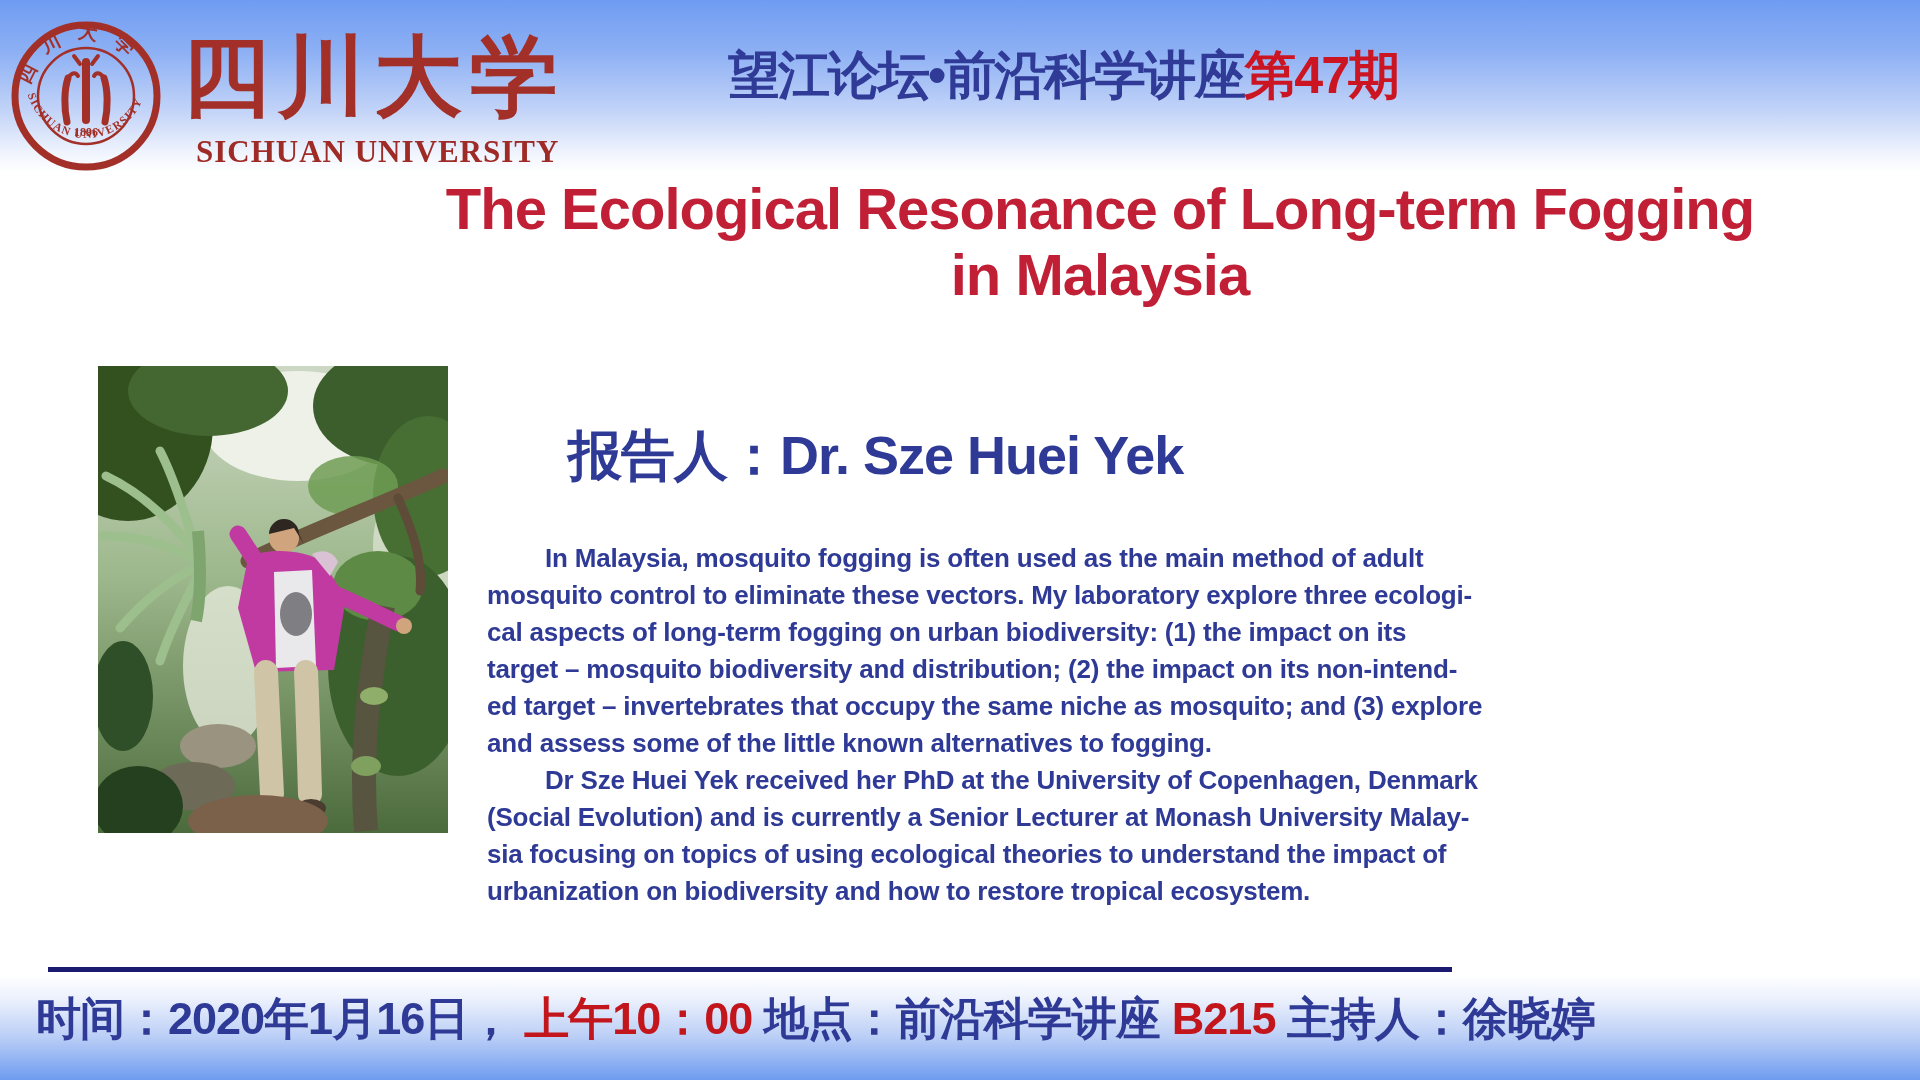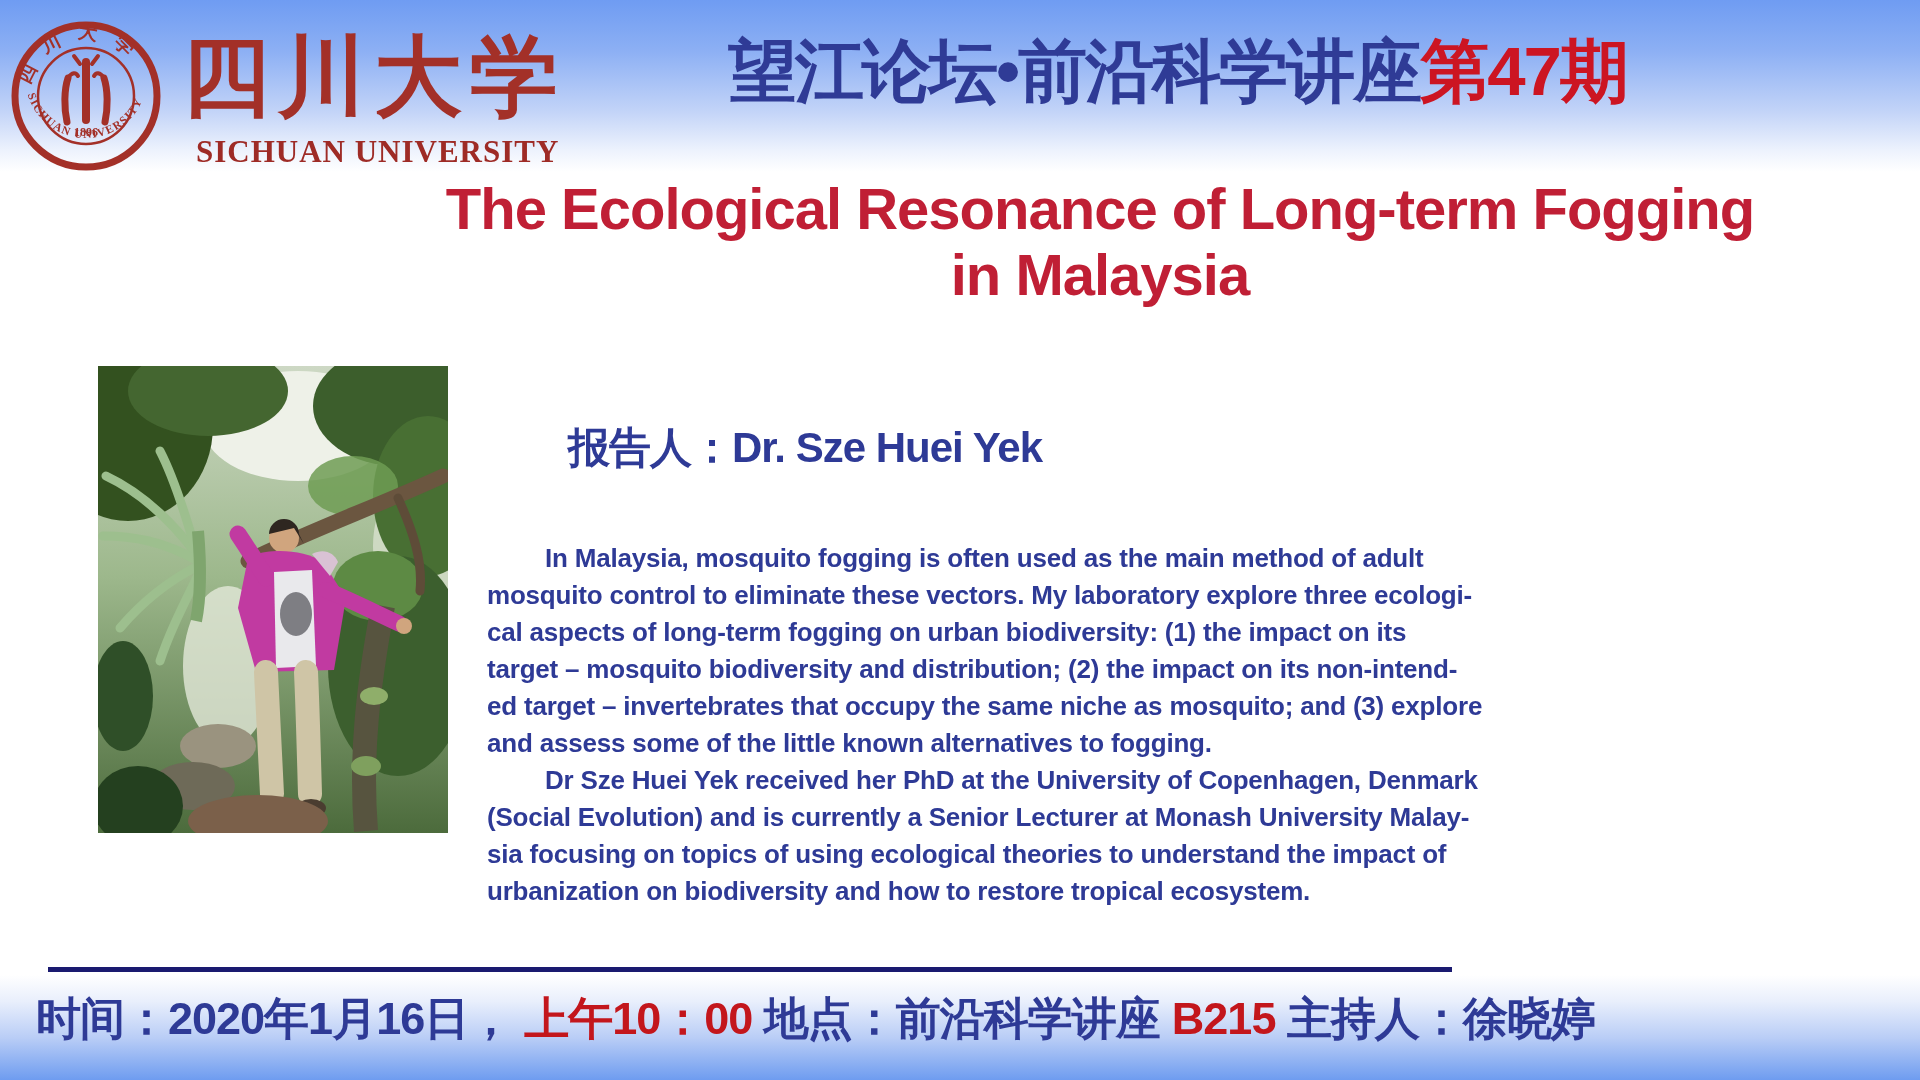--- a/index.html
+++ b/index.html
@@ -44,22 +44,22 @@
     left: 196px; top: 134px;
     font-family: "Liberation Serif", serif;
     font-size: 31px;
     font-weight: bold;
     color: #9e2b26;
     letter-spacing: 1px;
     white-space: nowrap;
   }
   .forum-title {
     position: absolute;
-    left: 728px; top: 26px;
-    font-size: 69px;
+    left: 728px; top: 41px;
+    font-size: 52px;
     font-weight: bold;
     letter-spacing: -2px;
     white-space: nowrap;
     text-align: center;
   }
   .forum-title .blue { color: #2f3b96; }
   .forum-title .red  { color: #cc1522; }
 
   
   .main-title {
@@ -80,21 +80,21 @@
     left: 98px; top: 366px;
     width: 350px; height: 467px;
     overflow: hidden;
   }
   .photo svg { display: block; width: 100%; height: 100%; }
 
   
   .speaker-line {
     position: absolute;
     left: 568px; top: 420px;
-    font-size: 42px;
+    font-size: 54px;
     font-weight: bold;
     color: #2e3a96;
     white-space: nowrap;
     letter-spacing: -1px;
   }
 
   
   .body-text {
     position: absolute;
     left: 487px; top: 540px;

